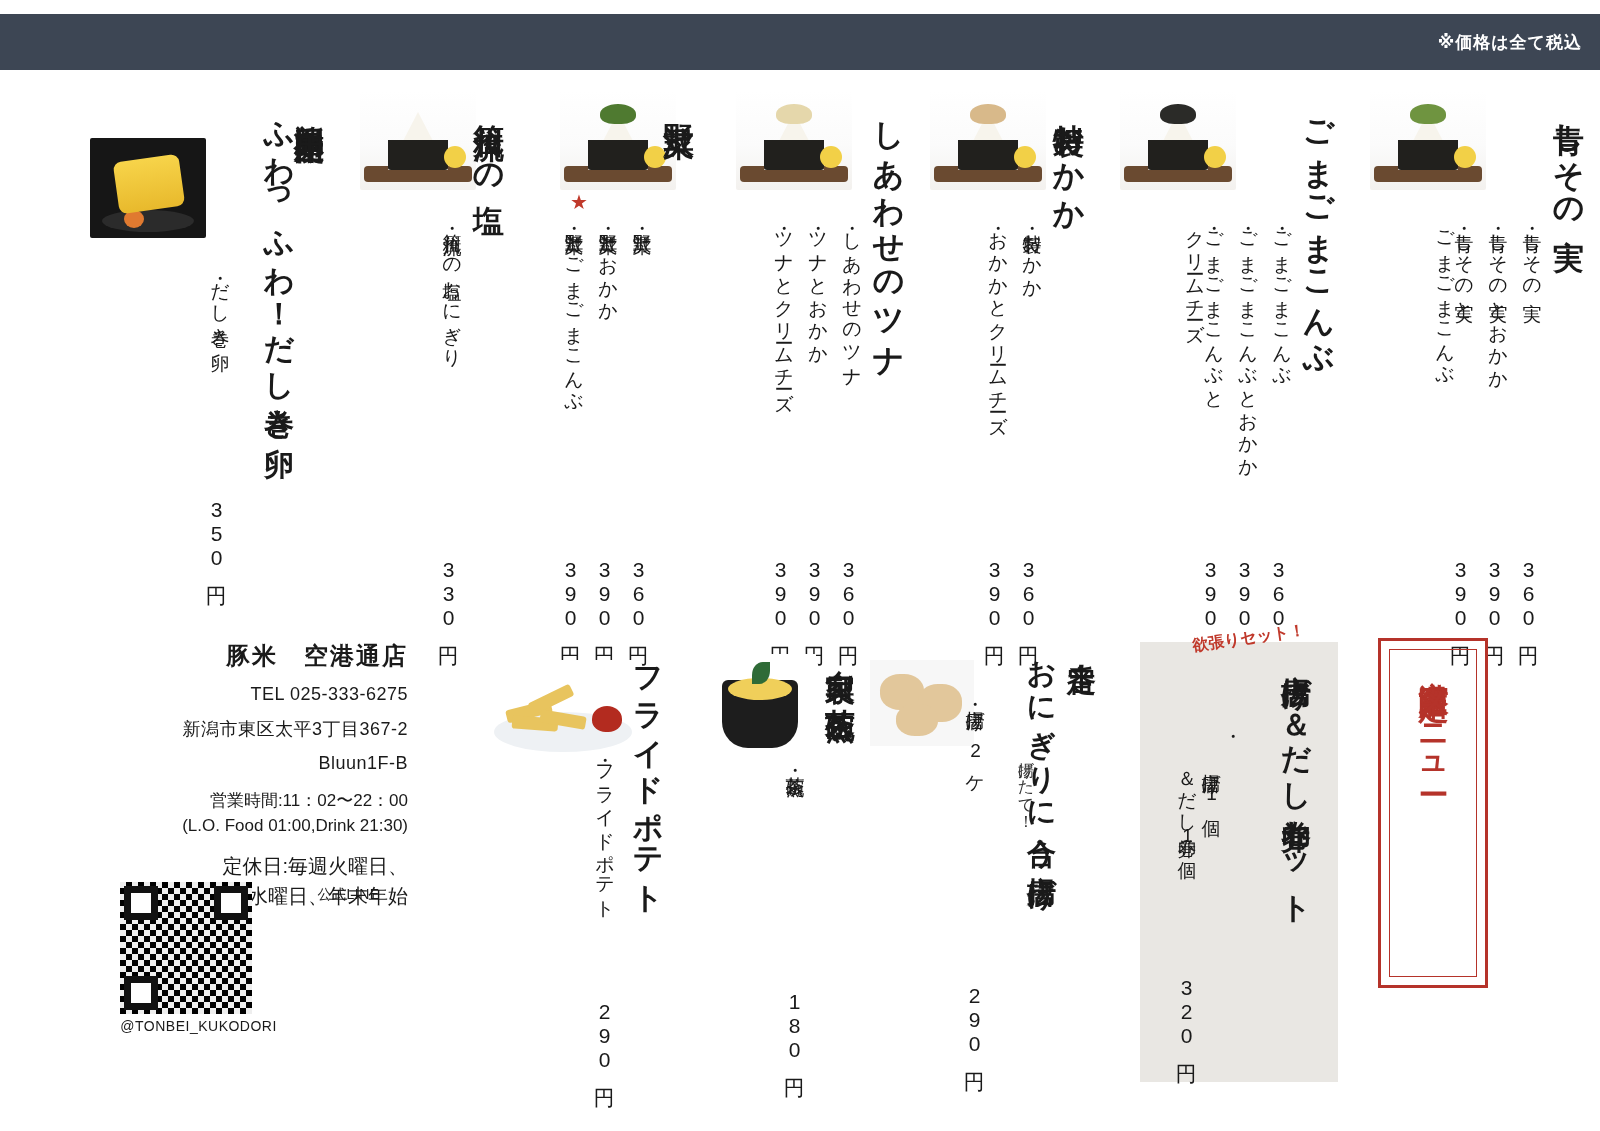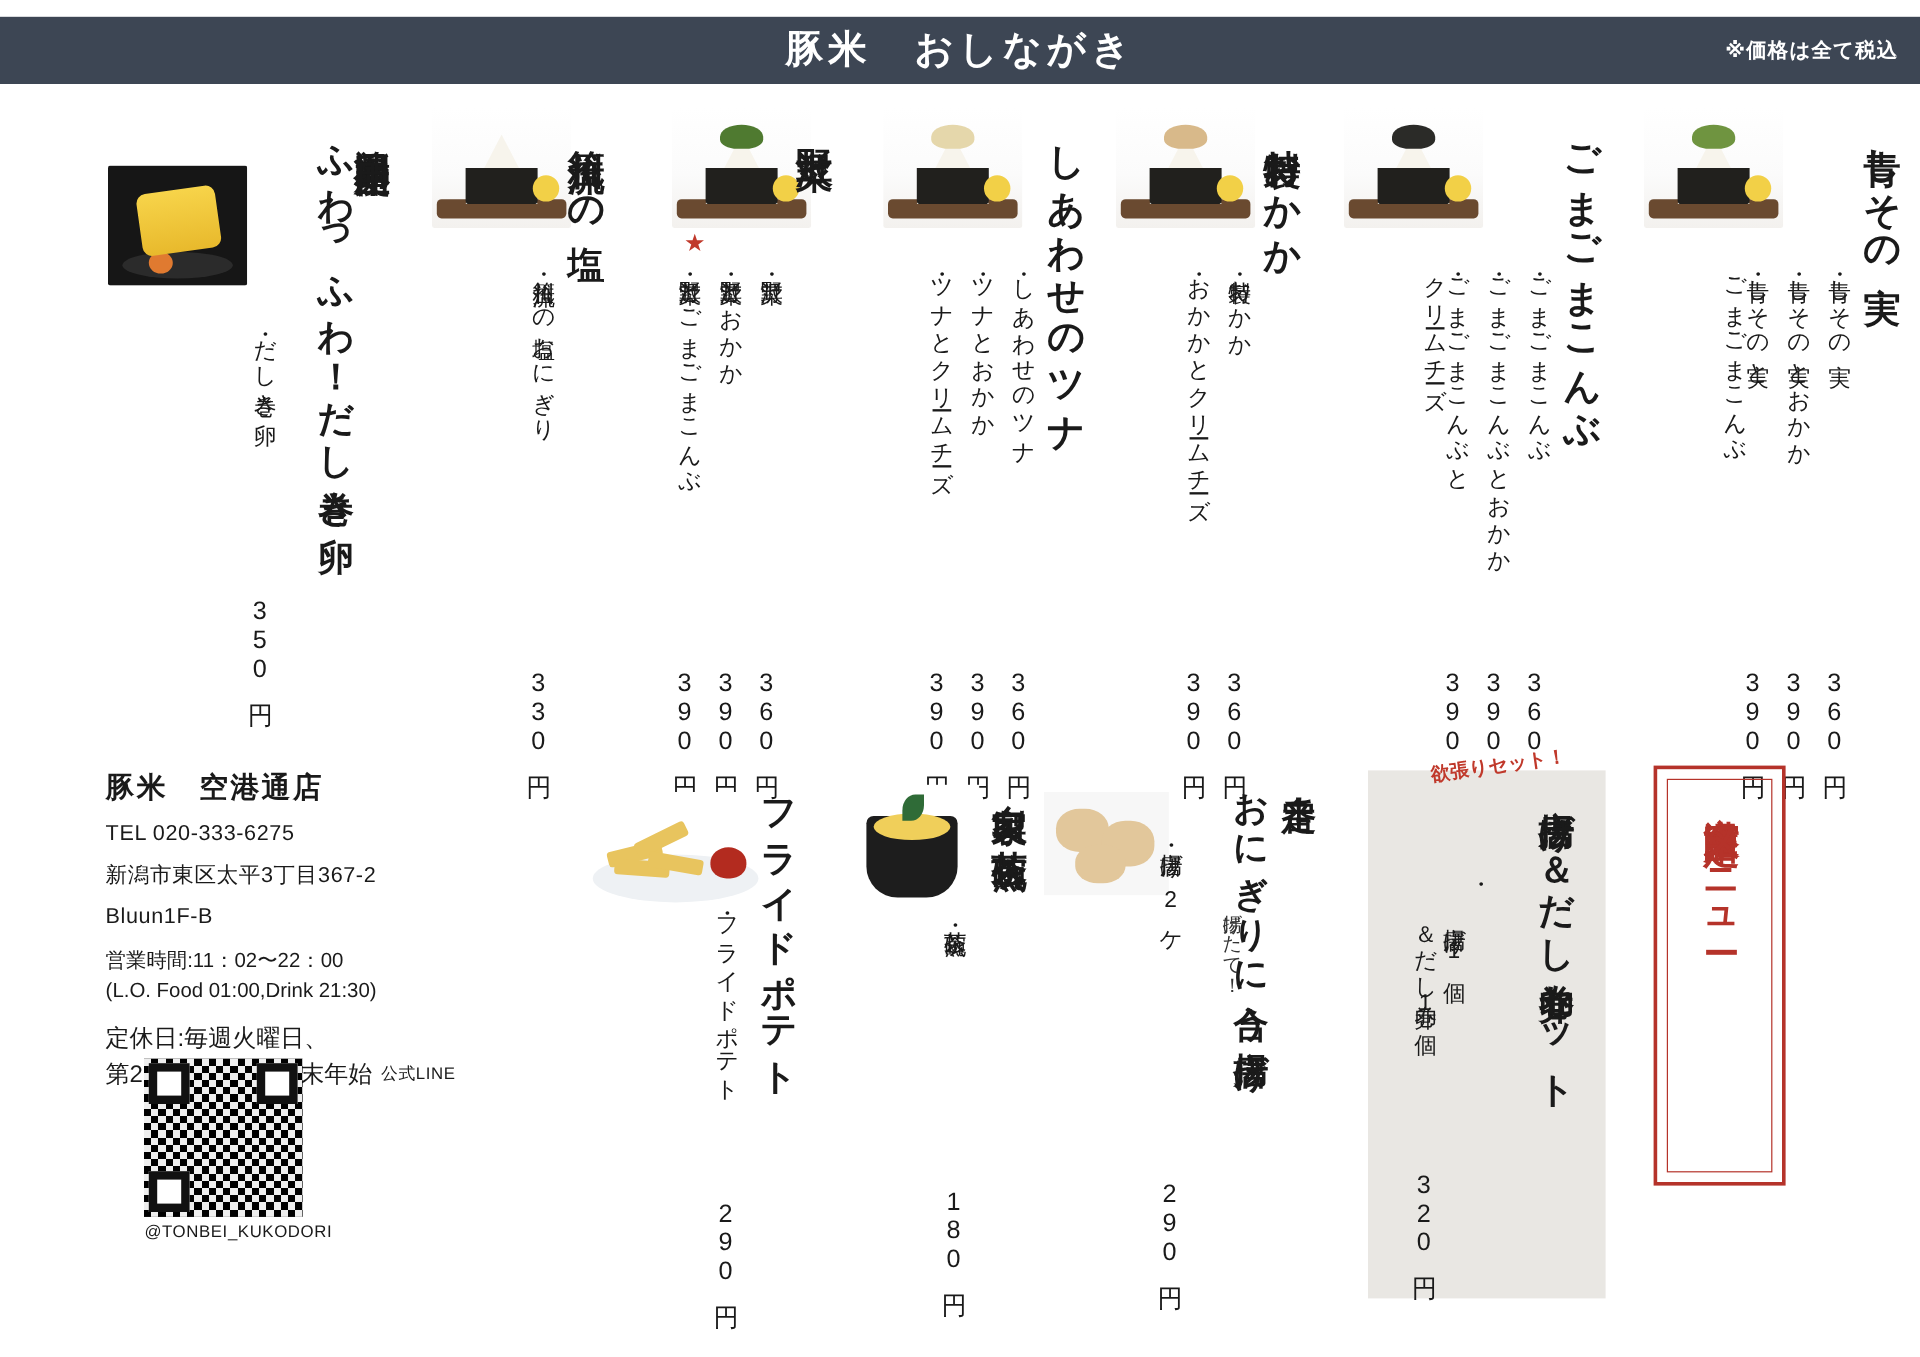--- a/index.html
+++ b/index.html
@@ -162,23 +162,23 @@
     background: #e07a30;
     border-radius: 50%;
   }
 
   
   .bottom { position: absolute; left: 0; top: 620px; width: 1600px; height: 511px; }
 
   
   .shop-info {
     position: absolute;
-    left: 88px; top: 20px;
+    left: 108px; top: 20px;
     width: 300px;
-    text-align: left;
+    text-align: right;
   }
   .shop-name { font-size: 24px; font-weight: bold; letter-spacing: 2px; }
   .shop-line { font-size: 18px; margin-top: 12px; letter-spacing: 0.5px; }
   .shop-hours { font-size: 17px; margin-top: 16px; line-height: 1.35; }
   .shop-holiday { font-size: 20px; margin-top: 14px; line-height: 1.4; }
 
   .qr-row {
     position: absolute;
     left: 100px; top: 262px;
     width: 300px;
@@ -328,21 +328,20 @@
   .agetate {
     position: absolute;
     font-size: 16px;
     color: #333;
   }
 </style>
 </head>
 <body>
 
 <div class="header-bar">
-  <div class="header-title">豚米　おしながき</div>
   <div class="header-note">※価格は全て税込</div>
 </div>
 
 <div class="menu-row">
 
   <div class="col" style="left:1330px;width:260px;">
     <div class="photo" style="left:40px;">
       <div class="onigiri-photo">
         <div class="board"></div>
         <div class="rice"></div>
@@ -463,21 +462,21 @@
 ふわっふわ！だし巻き卵</div>
     <div class="item vt" style="right:100px; top:190px;"><span>・</span><span>だし巻き卵</span></div>
     <div class="price vt" style="right:100px; top:420px;">350円</div>
   </div>
 </div>
 
 <div class="bottom">
 
   <div class="shop-info">
     <div class="shop-name">豚米　空港通店</div>
-    <div class="shop-line">TEL  020-333-6275</div>
+    <div class="shop-line">TEL  025-333-6275</div>
     <div class="shop-line">新潟市東区太平3丁目367-2</div>
     <div class="shop-line">Bluun1F-B</div>
     <div class="shop-hours">営業時間:11：02〜22：00</div>
     <div class="shop-hours" style="margin-top:2px;">(L.O. Food 01:00,Drink  21:30)</div>
     <div class="shop-holiday">定休日:毎週火曜日、</div>
     <div class="shop-holiday" style="margin-top:2px;">第2・4水曜日、年末年始</div>
   </div>
 
   <div class="qr-row">
     <div class="qr-wrap">

